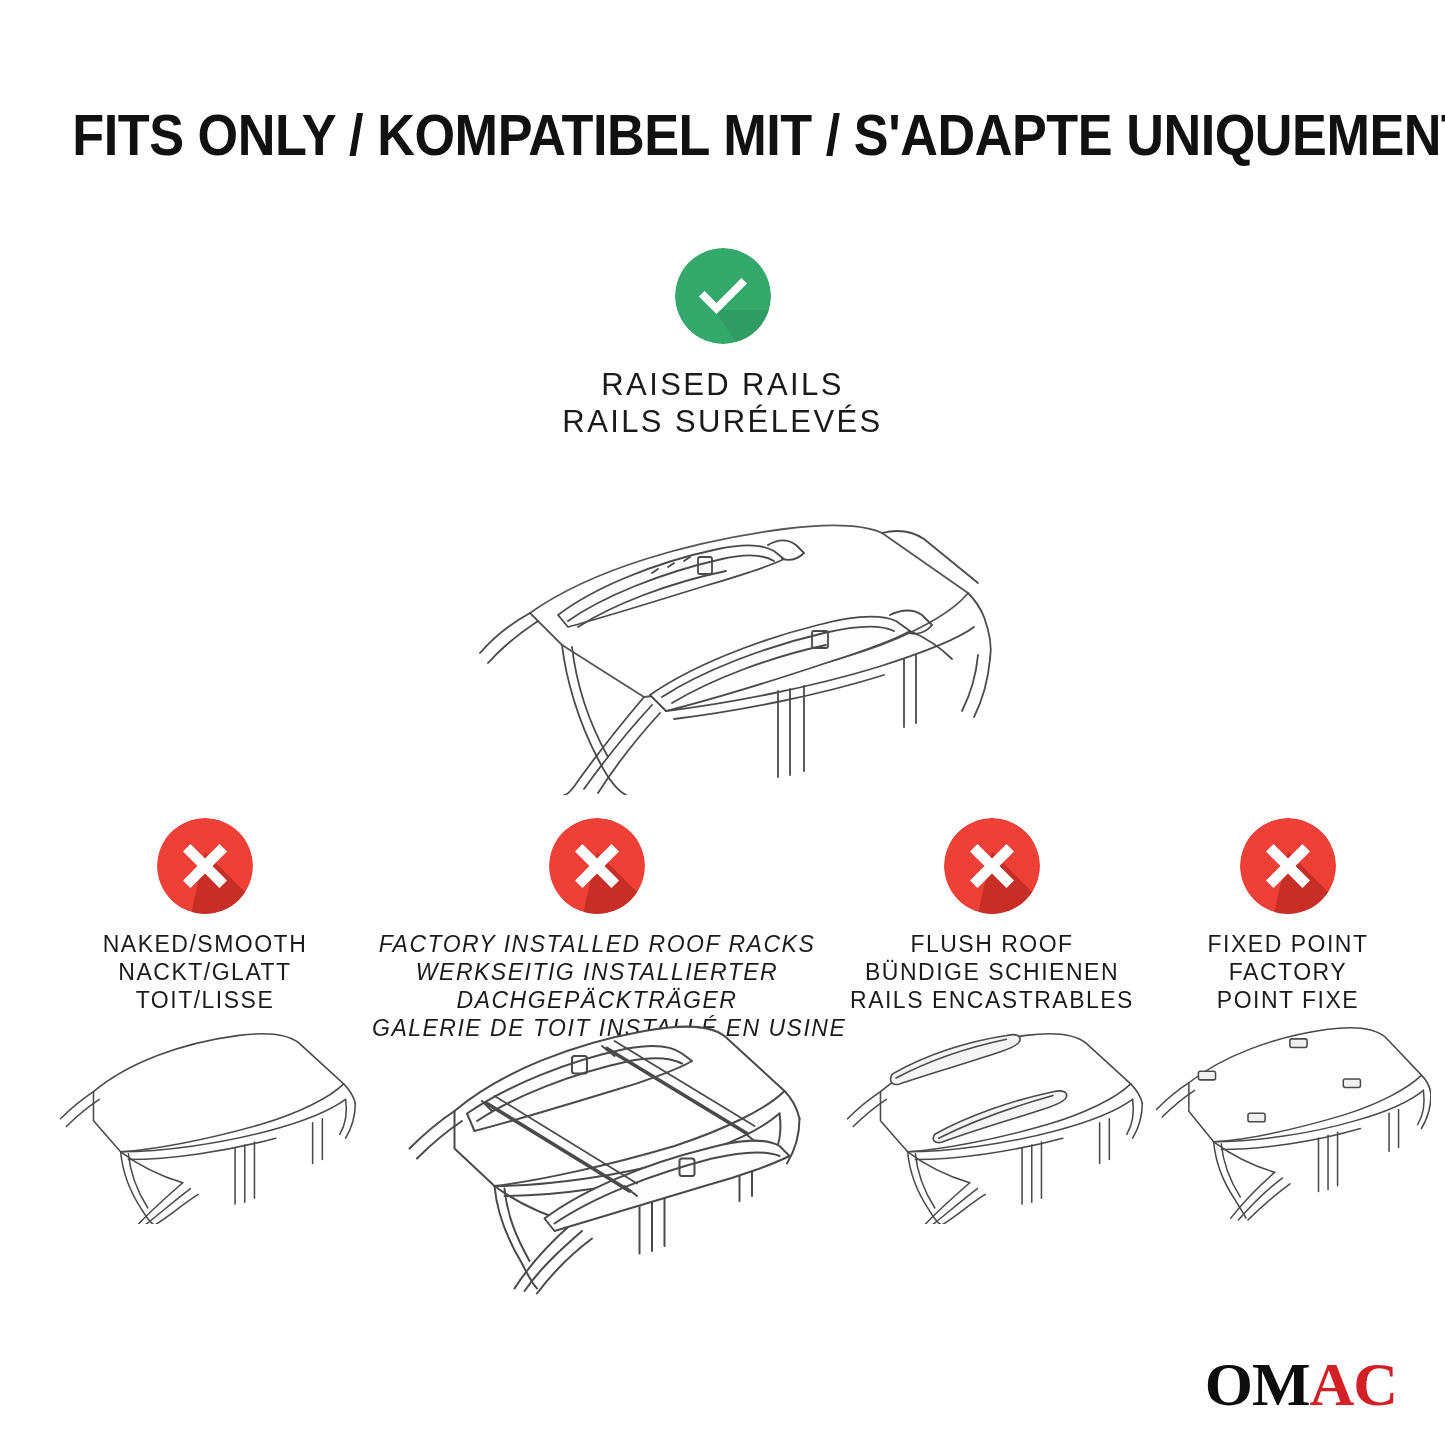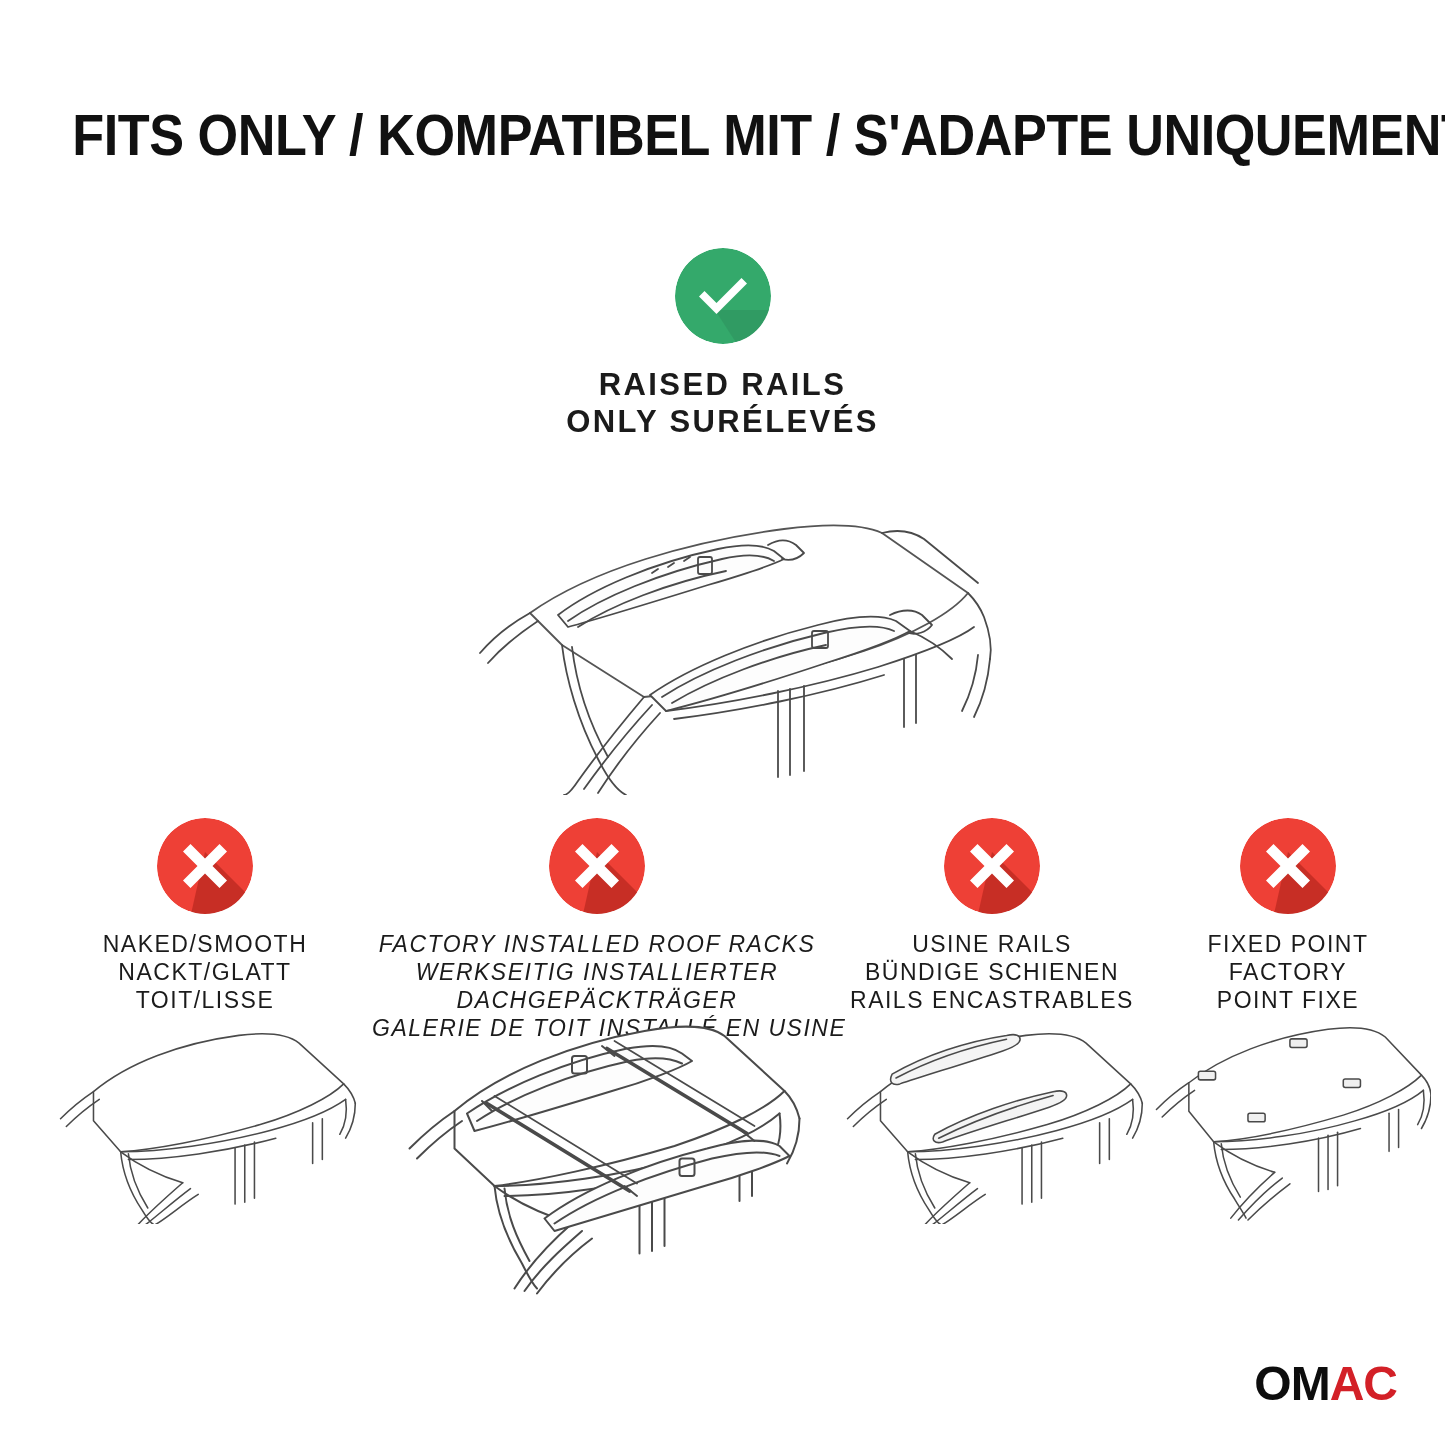--- a/index.html
+++ b/index.html
@@ -57,21 +57,21 @@
     width: 100%;
     height: 100%;
     display: block;
   }
 
   .fits-label {
     margin-top: 22px;
     font-size: 31px;
     line-height: 37px;
     letter-spacing: 2.4px;
-    font-weight: 700;
+    font-weight: 400;
     color: #1b1b1b;
     white-space: nowrap;
   }
 
   
   .main-car {
     position: absolute;
     top: 495px;
     left: 412px;
     width: 640px;
@@ -117,23 +117,23 @@
   #nf-0 .nf-art { top: 198px; }
   #nf-1 .nf-art { top: 178px; }
   #nf-2 .nf-art { top: 198px; }
   #nf-3 .nf-art { top: 198px; }
 
   
   .logo {
     position: absolute;
     right: 48px;
     bottom: 30px;
-    font-family: Liberation Sans, sans-serif;
+    font-family: Liberation Serif, serif;
     font-weight: 700;
-    font-size: 48px;
+    font-size: 62px;
     line-height: 62px;
     letter-spacing: -1px;
     white-space: nowrap;
   }
   .logo .om { color: #0d0d0d; }
   .logo .ac { color: #D32027; }
 </style>
 </head>
 <body>
 
@@ -144,21 +144,21 @@
   <div class="icon-circle">
     <svg viewBox="0 0 96 96" xmlns="http://www.w3.org/2000/svg">
       <circle cx="48" cy="48" r="48" fill="#34A96B"></circle>
       <path d="M40 62 L96 62 L96 96 L62 96 Z" fill="#2E8F5C" opacity="0.55"></path>
       <path d="M24 48.5 L29.5 43 L41.5 55 L66.5 30 L72 35.5 L41.5 66 Z" fill="#ffffff"></path>
     </svg>
   </div>
 
   <div class="fits-label">
     <div>RAISED RAILS</div>
-    <div>ONLY SURÉLEVÉS</div>
+    <div>RAILS SURÉLEVÉS</div>
   </div>
 </div>
 
 <div class="main-car">
   <svg viewBox="0 0 640 300" xmlns="http://www.w3.org/2000/svg" fill="none" stroke="#4a4a4a" stroke-width="1.8" stroke-linecap="round" stroke-linejoin="round">
 
     <path d="M118 118 C180 74 280 46 372 34 C420 28 452 30 470 38 L556 98
              C540 118 500 140 452 156 C380 180 300 196 232 202 L150 150 Z" fill="#ffffff" stroke="#555"></path>
 
     <path d="M556 98 C562 104 568 112 572 122 C578 138 580 152 578 164"></path>
@@ -317,21 +317,21 @@
       <div class="icon-circle">
         <svg viewBox="0 0 96 96" xmlns="http://www.w3.org/2000/svg">
           <circle cx="48" cy="48" r="48" fill="#EE4036"></circle>
           <path d="M48 34 L96 82 L96 96 L34 96 Z" fill="#A81F18" opacity="0.55"></path>
           <path d="M33.5 26 L48 40.5 L62.5 26 L70 33.5 L55.5 48 L70 62.5 L62.5 70
                    L48 55.5 L33.5 70 L26 62.5 L40.5 48 L26 33.5 Z" fill="#ffffff"></path>
         </svg>
       </div>
     </div>
     <div class="nf-label">
-      <div>USINE RAILS</div>
+      <div>FLUSH ROOF</div>
       <div>BÜNDIGE SCHIENEN</div>
       <div>RAILS ENCASTRABLES</div>
     </div>
     <div class="nf-art">
       <svg viewBox="0 0 330 215" xmlns="http://www.w3.org/2000/svg" fill="none" stroke="#4a4a4a" stroke-width="1.6" stroke-linecap="round" stroke-linejoin="round">
         <path d="M50 78 C86 48 140 28 200 20 C232 16 252 20 262 28 L308 70
                  C294 84 262 100 222 112 C166 128 112 138 78 140 L50 108 Z" fill="#ffffff"></path>
         <path d="M308 70 C314 76 318 82 320 90"></path>
         <path d="M50 78 C38 86 26 96 16 106"></path>
         <path d="M56 86 C44 94 32 104 22 114"></path>

